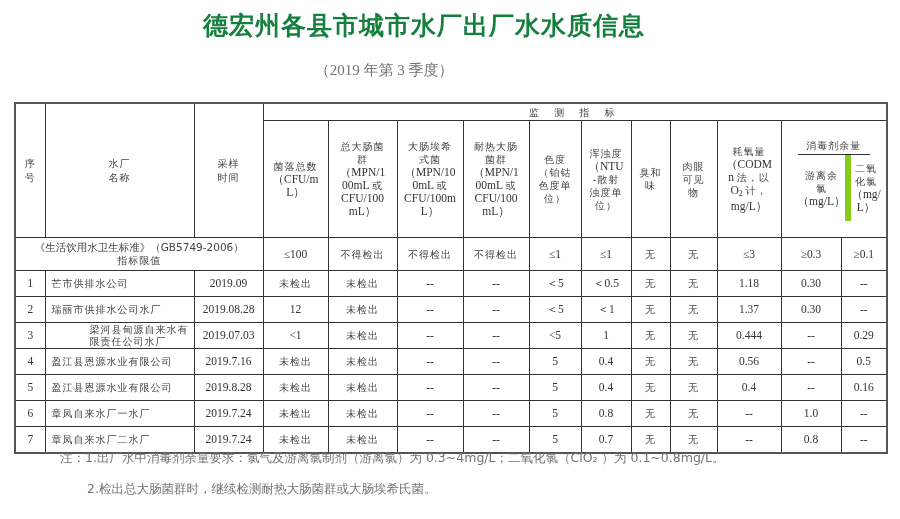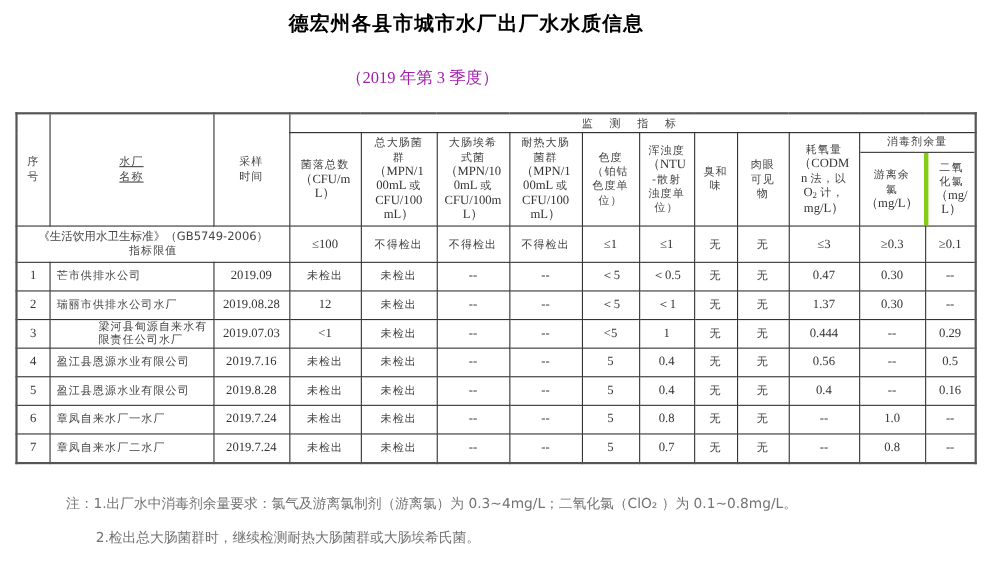--- a/index.html
+++ b/index.html
@@ -1,18 +1,18 @@
 <!DOCTYPE html>
 <html><head>
 <meta charset="utf-8">
 <style>
   html, body { margin: 0; padding: 0; background: #ffffff; }
   body { width: 900px; height: 519px; position: relative; overflow: hidden; font-family: "DejaVu Serif", "Liberation Serif", serif; color: #222; }
-  .title { position: absolute; top: 9px; left: 0; width: 848px; text-align: center; font-size: 18px; font-weight: bold; letter-spacing: 1px; color: #000000; font-family: "DejaVu Serif", serif; }
-  .subtitle { position: absolute; top: 61px; left: 0; width: 768px; text-align: center; font-size: 15px; color: #a21caf; font-family: "Liberation Serif", "DejaVu Serif", serif; }
+  .title { position: absolute; top: 9px; left: 0; width: 848px; text-align: center; font-size: 25px; font-weight: bold; letter-spacing: 1px; color: #15803d; font-family: "DejaVu Serif", serif; }
+  .subtitle { position: absolute; top: 61px; left: 0; width: 768px; text-align: center; font-size: 15px; color: #737373; font-family: "Liberation Serif", "DejaVu Serif", serif; }
   table.wq { position: absolute; top: 102px; left: 14px; width: 872px; border-collapse: collapse; table-layout: fixed; font-family: "Liberation Serif", "DejaVu Serif", serif; font-size: 11.5px; color: #333; }
   table.wq td { border: 1px solid #333; text-align: center; vertical-align: middle; padding: 0 1px; line-height: 13px; overflow: hidden; }
   table.wq { border: 2px solid #555; }
   .cn { font-family: "DejaVu Sans", sans-serif; font-size: 10px; color: #444; letter-spacing: 1px; }
   .hdr td { }
   .r-mon td { height: 16px; }
   .r-sub td { height: 84px; }
   .r-std td { height: 32px; }
   .r-data td { height: 25px; }
   .r-data td.name { text-align: left; padding-left: 6px; }
@@ -42,42 +42,42 @@
     <col style="width:64px">
       <col style="width:60px">
       <col style="width:46px">
   </colgroup>
   <tbody>
       <tr class="r-mon hdr">
     <td rowspan="3" class="cn">
           <div style="width:12px;margin:12px auto;line-height:14px;">序号</div>
         </td>
     <td rowspan="3" class="cn">
-          <div style="width:26px;margin:0 auto;line-height:14px;text-decoration:underline;">水厂名称</div>
+          <div style="width:26px;margin:0 auto;line-height:14px;">水厂名称</div>
         </td>
     <td rowspan="3" class="cn">
           <div style="width:26px;margin:2px auto;line-height:14px;">采样时间</div>
         </td>
     <td colspan="11" class="cn mon-label">监 测 指 标</td>
   </tr>
   <tr class="r-mon hdr" style="height:0"></tr>
   <tr class="r-sub hdr">
     <td><span class="cn">菌落总数</span><br>（CFU/m<br>L）</td>
     <td><span class="cn">总大肠菌<br>群</span><br>（MPN/1<br>00mL <span class="cn">或</span><br>CFU/100<br>mL）</td>
     <td><span class="cn">大肠埃希<br>式菌</span><br>（MPN/10<br>0mL <span class="cn">或</span><br>CFU/100m<br>L）</td>
     <td><span class="cn">耐热大肠<br>菌群</span><br>（MPN/1<br>00mL <span class="cn">或</span><br>CFU/100<br>mL）</td>
     <td><span class="cn">色度<br>（铂钴<br>色度单<br>位）</span></td>
     <td><span class="cn">浑浊度</span><br>（NTU<br><span class="cn">-散射<br>浊度单<br>位）</span></td>
     <td><span class="cn">臭和<br>味</span></td>
     <td><span class="cn">肉眼<br>可见<br>物</span></td>
     <td rowspan="1"><span class="cn">耗氧量</span><br>（CODM<br>n <span class="cn">法，以</span><br>O<sub>2</sub> <span class="cn">计，</span><br>mg/L）</td>
-    <td colspan="2" style="padding:0;height:84px;">
+    <td colspan="2" style="padding:16px;height:84px;">
       <div style="height:17px;line-height:17px;border-bottom:1px solid #333;" class="cn">消毒剂余量</div>
       <div style="display:flex;height:66px;">
-        <div style="flex:64;display:flex;align-items:center;justify-content:center;border-right:4px solid #84cc16;">
+        <div style="flex:64;display:flex;align-items:center;justify-content:center;border-right:6px solid #84cc16;">
               <div><span class="cn">游离余<br>氯</span><br>（mg/L）</div>
             </div>
         <div style="flex:46;display:flex;align-items:center;justify-content:center;">
               <div><span class="cn">二氧<br>化氯</span><br>（mg/<br>L）</div>
             </div>
       </div>
     </td>
 
   </tr>
   <tr class="r-std">
@@ -104,21 +104,21 @@
         <td class="name cn" style="line-height: 12px;">芒市供排水公司</td>
         <td>2019.09</td>
         <td class="cn">未检出</td>
         <td class="cn">未检出</td>
         <td>--</td>
         <td>--</td>
         <td>＜5</td>
         <td>＜0.5</td>
         <td class="cn">无</td>
         <td class="cn">无</td>
-        <td>0.47</td>
+        <td>1.18</td>
         <td>0.30</td>
         <td>--</td>
       </tr>
       <tr class="r-data">
         <td>2</td>
         <td class="name cn" style="line-height: 12px;">瑞丽市供排水公司水厂</td>
         <td>2019.08.28</td>
         <td>12</td>
         <td class="cn">未检出</td>
         <td>--</td>

